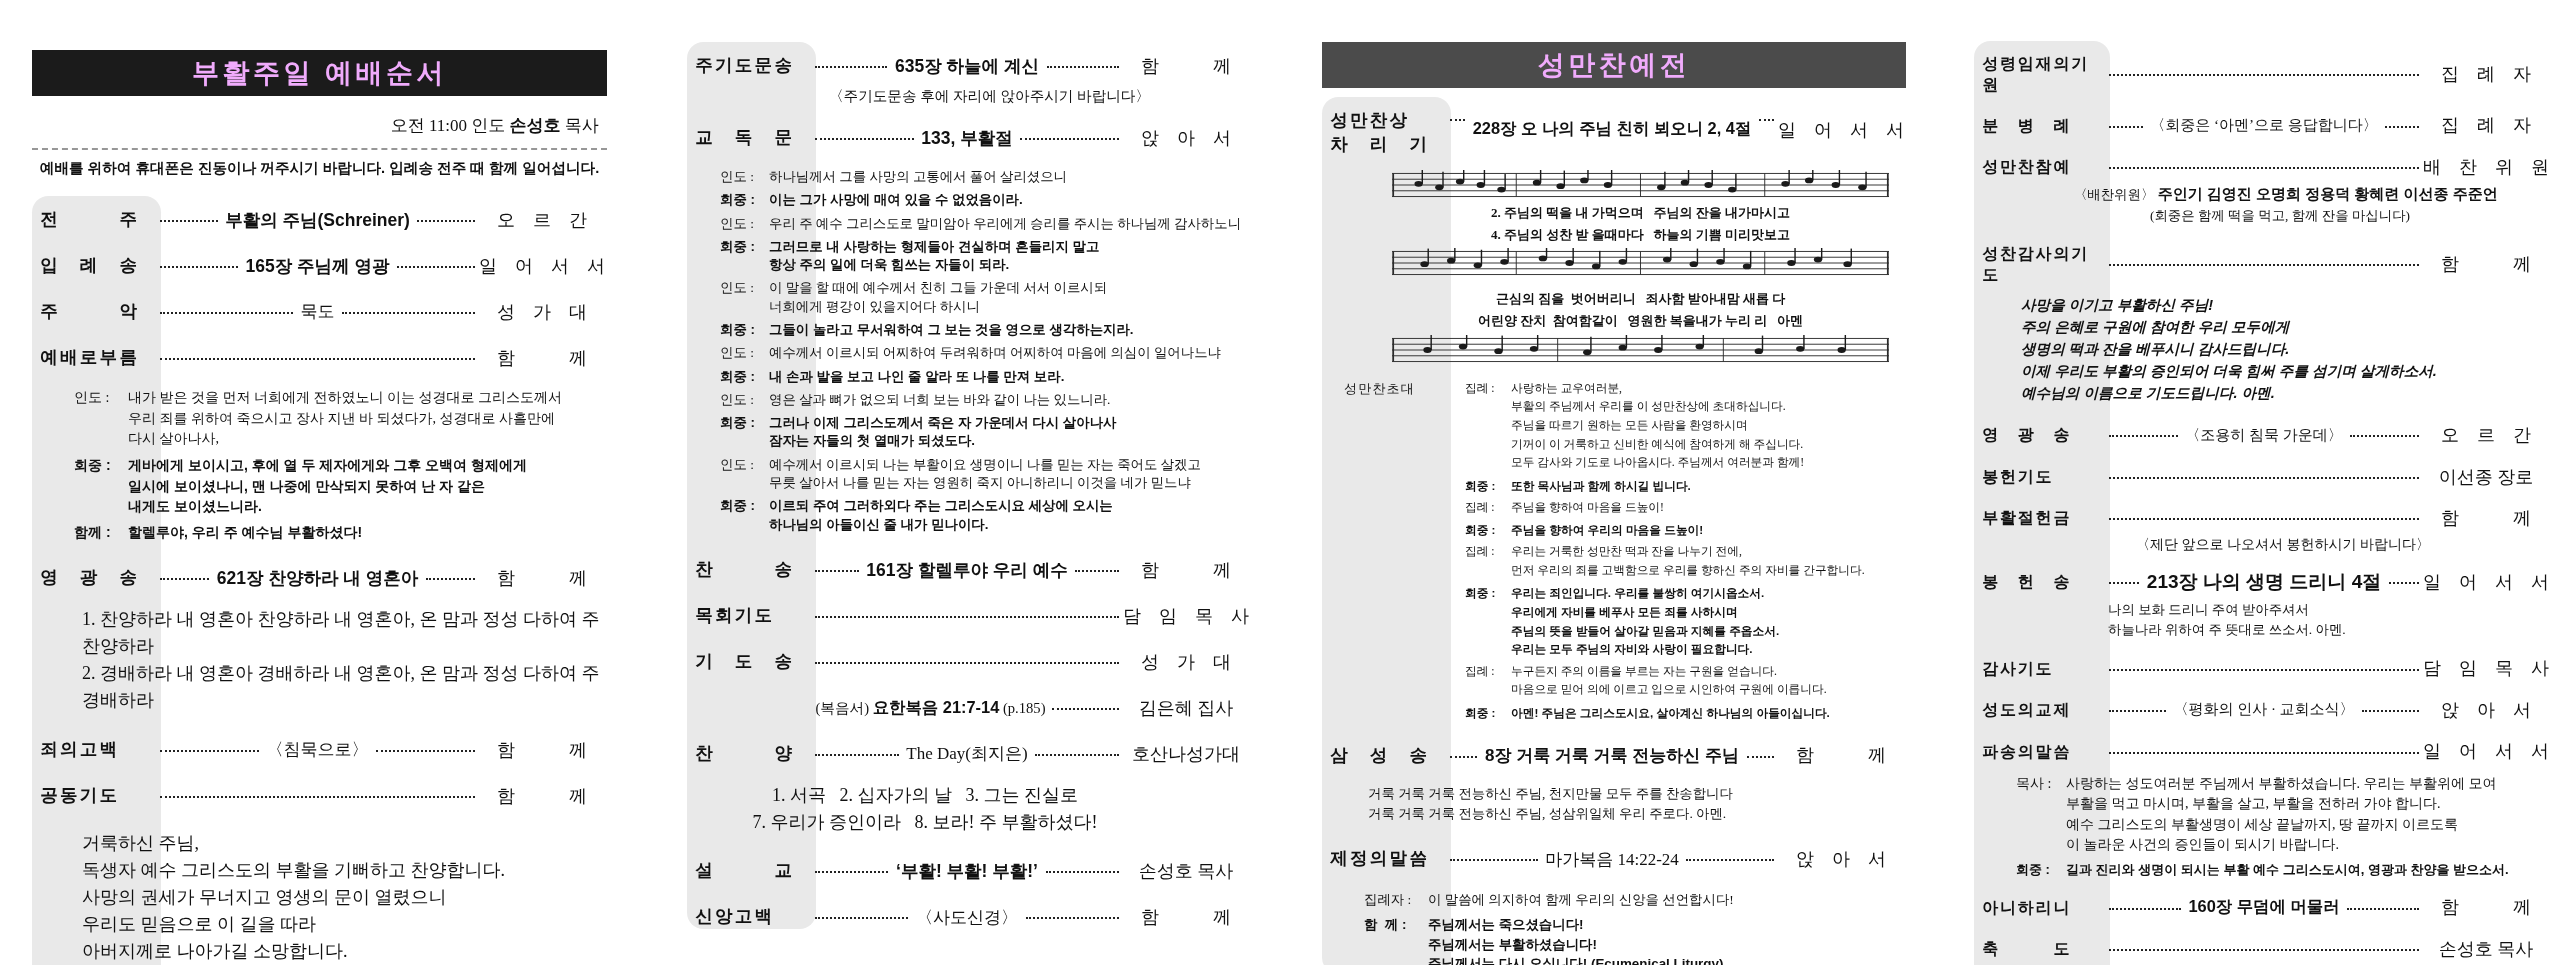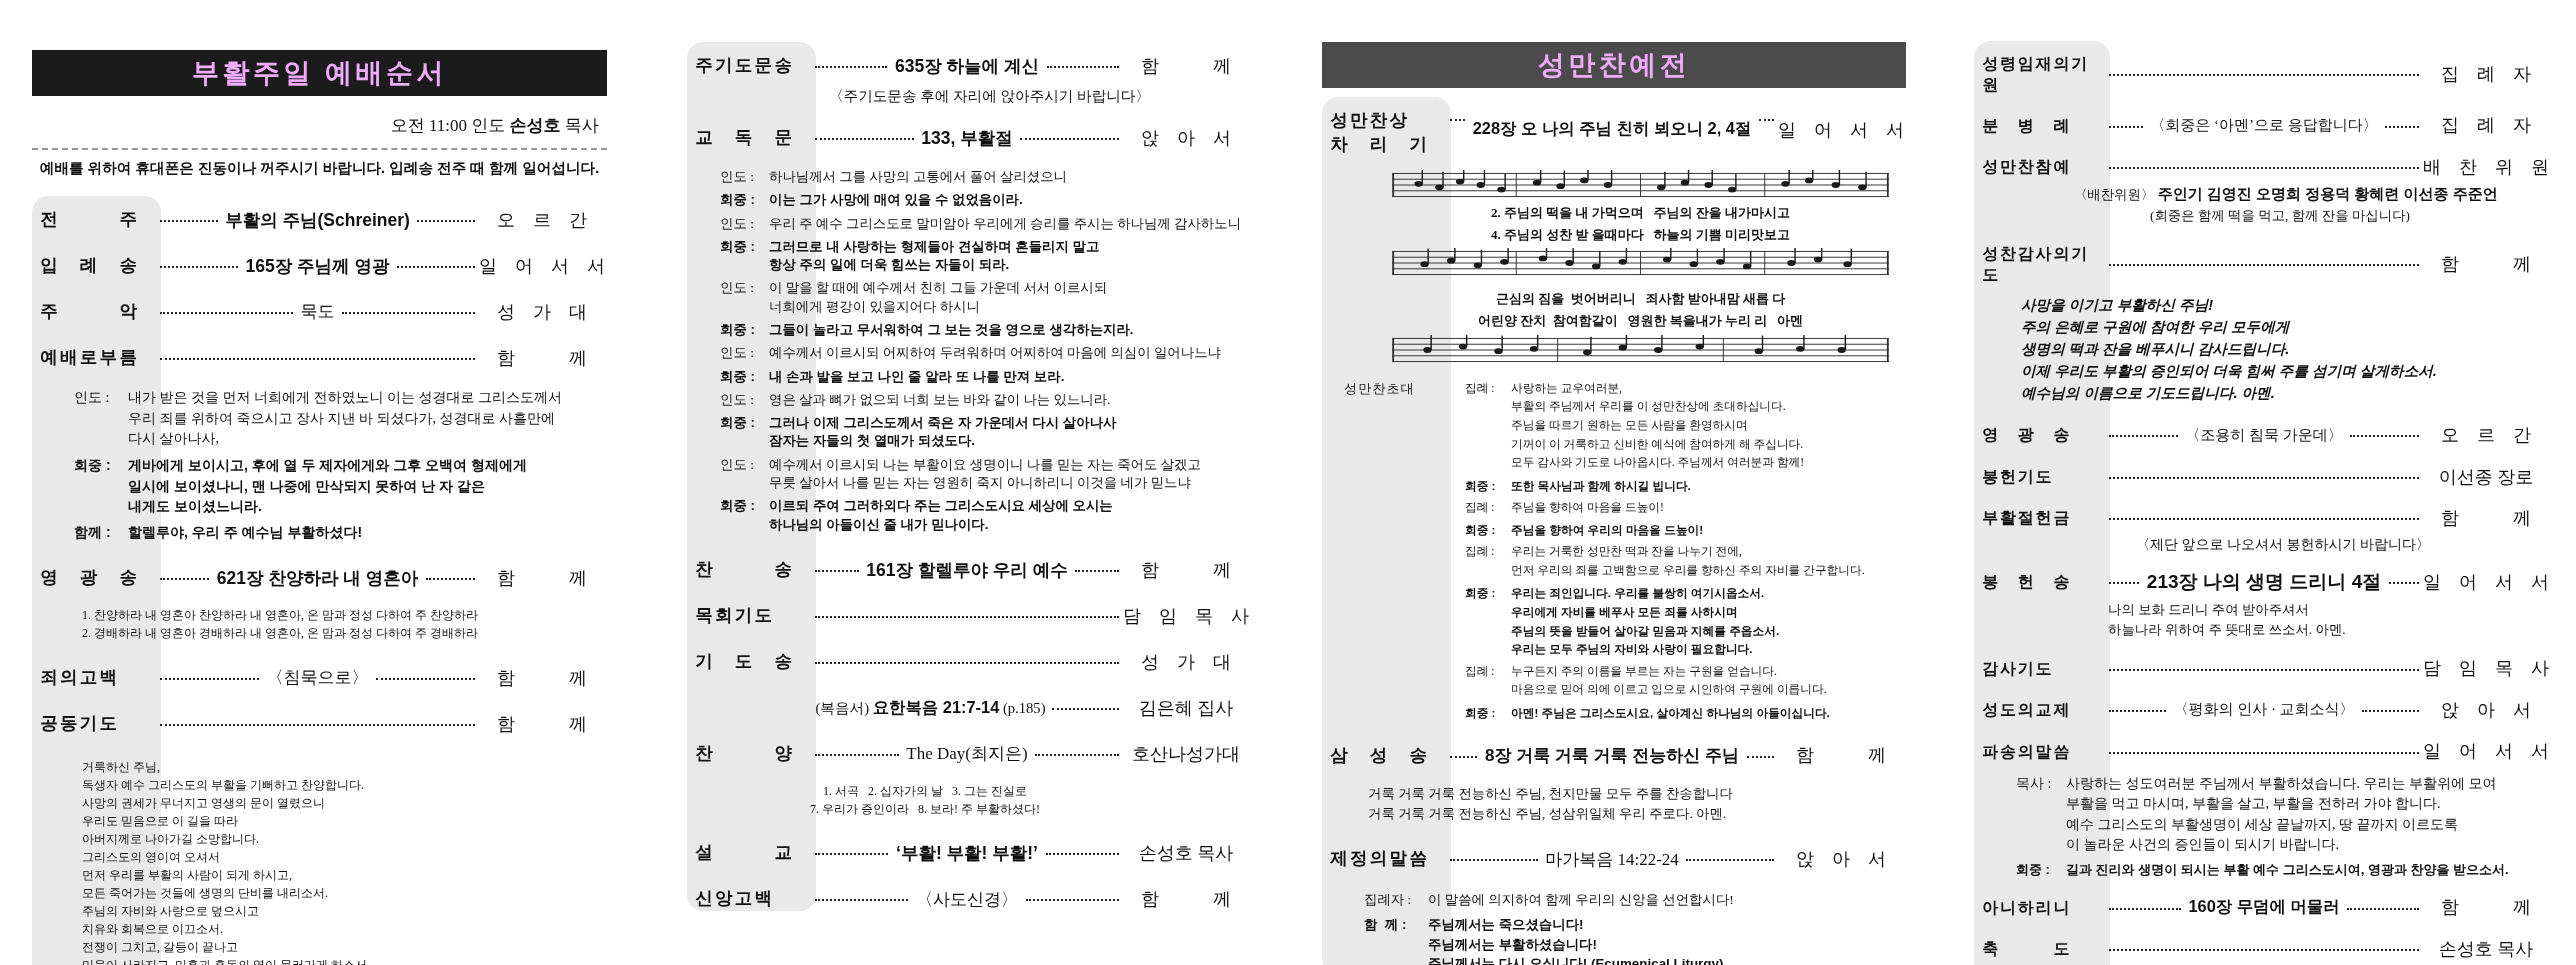--- a/index.html
+++ b/index.html
@@ -44,21 +44,21 @@
   .ctr{flex:none;padding:0 4.7px;white-space:pre;}
   .ctr.b{font-family:"Liberation Sans",sans-serif;font-weight:bold;font-size:17.5px;}
   .rv{flex:none;width:129px;text-align:center;white-space:pre;font-size:18px;padding-right:1.2px;}
 
   .details{position:relative;z-index:1;margin:-3.5px 0 23.4px 42px;}
   .detail{display:flex;font-size:14px;line-height:1.46;margin-bottom:5.8px;}
   .spk{flex:none;width:54px;white-space:pre;}
   .txt{white-space:pre-wrap;}
   .bold{font-family:"Liberation Sans",sans-serif;font-weight:bold;}
   .verseblock{position:relative;z-index:1;white-space:pre-wrap;
-              font-size:12px;line-height:1.5;margin:-5.8px 0 23.4px 50px;}
+              font-size:18px;line-height:1.5;margin:-5.8px 0 23.4px 50px;}
   .centerblock{text-align:center;margin-left:0;padding-right:88px;}
 
   .subnote{position:relative;z-index:1;text-align:center;font-size:14.6px;
            margin:-13px 88px 20px 129px;}
 
   #c2 .detail{font-size:13.4px;line-height:1.38;margin-bottom:4.7px;}
   #c2 .spk{width:49px;}
   .ctrleft{flex:none;padding:0 3.5px;white-space:pre;font-size:14.6px;}
   .ctrleft b{font-family:"Liberation Sans",sans-serif;font-size:16.4px;}
 

